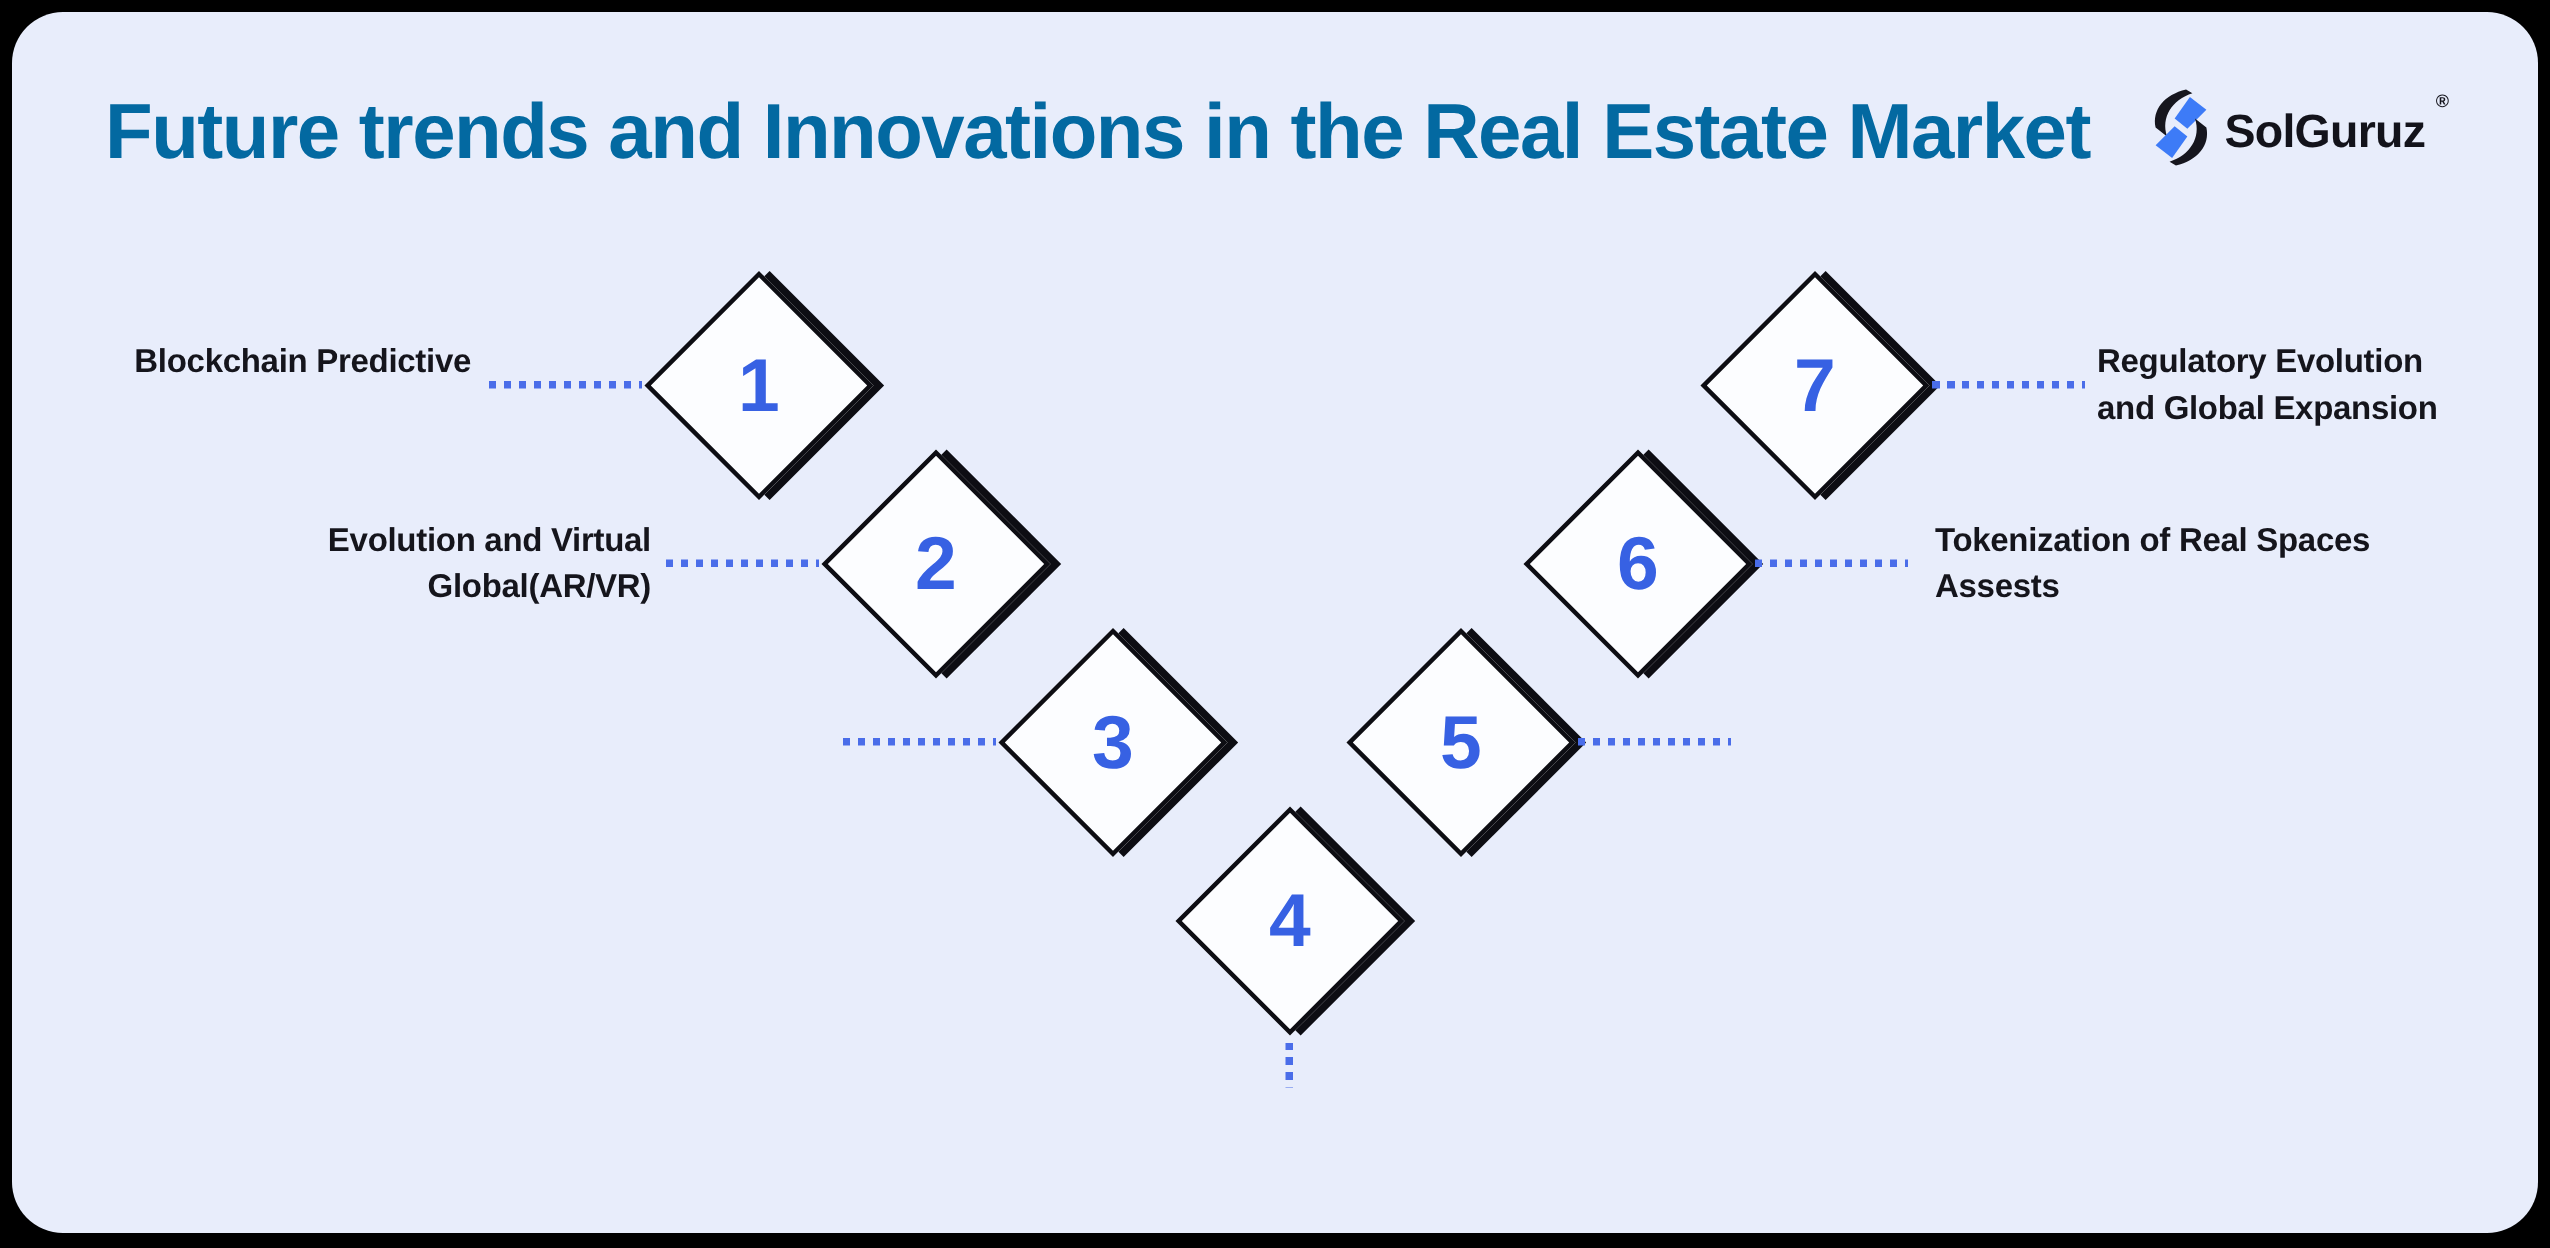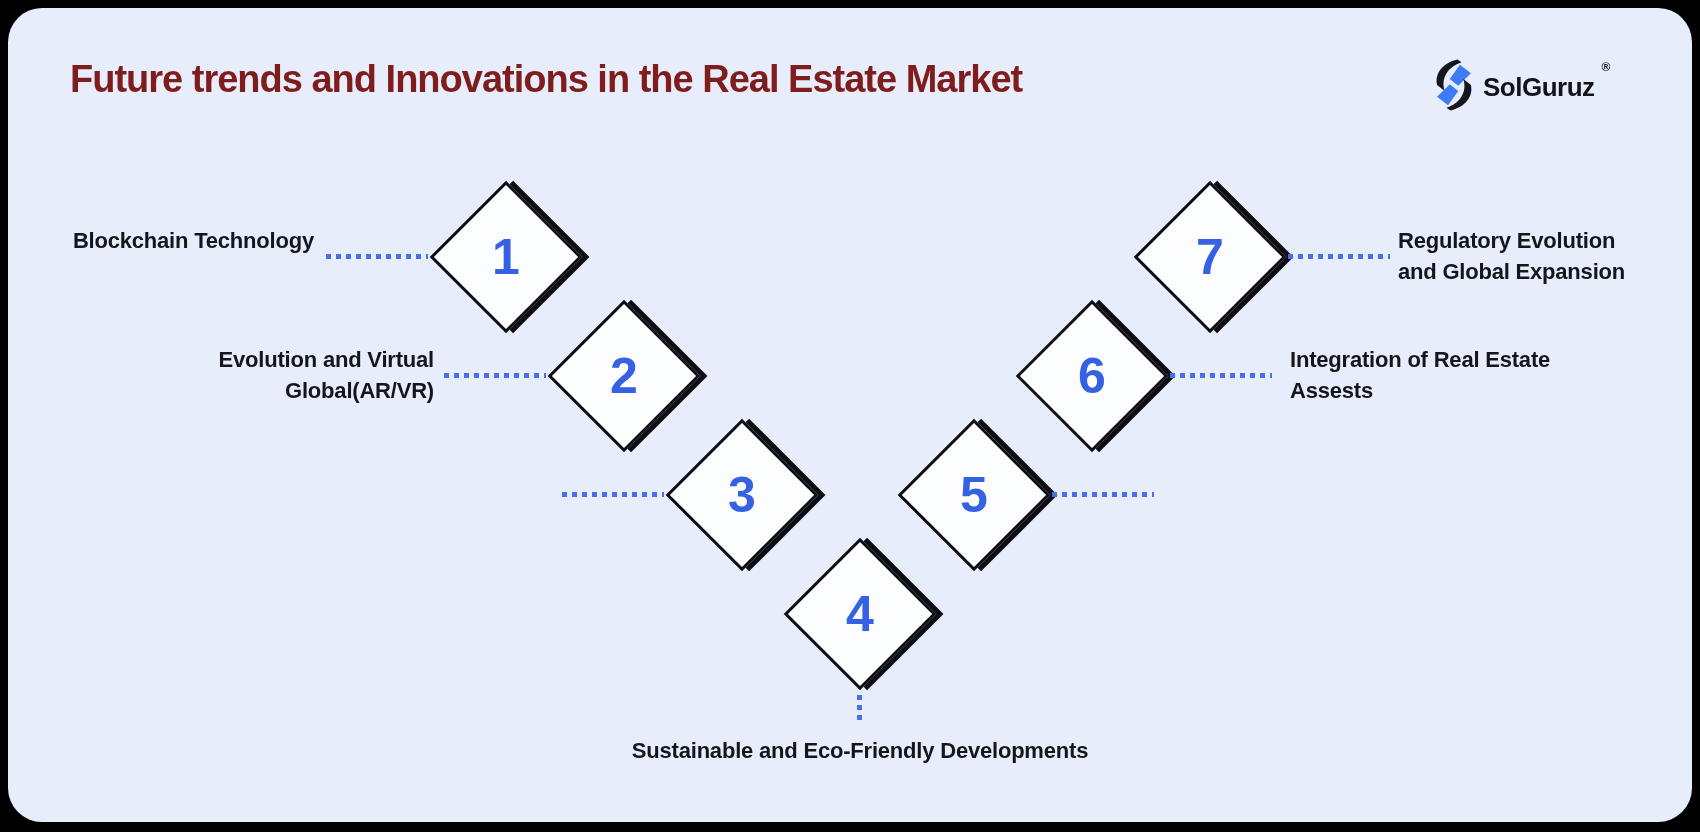--- a/index.html
+++ b/index.html
@@ -7,29 +7,29 @@
     width:1700px; height:832px; position:relative;
     background:#000000; overflow:hidden;
     font-family:"Liberation Sans", sans-serif;
   }
   .card {
     position:absolute; left:8px; top:8px; right:8px; bottom:10px;
     background:#e8edfb; border-radius:34px;
   }
   .page-title {
     position:absolute; left:62px; top:50px;
-    font-size:38px; font-weight:bold; letter-spacing:-1px;
-    color:#7f1d1d; white-space:nowrap;text-align:right;
+    font-size:52px; font-weight:bold; letter-spacing:-1px;
+    color:#0369a1; white-space:nowrap;text-align:right;
   }
   .logo {
     position:absolute; left:1424px; top:50px;
     display:flex; align-items:center; gap:7px;
   }
   .logo-text {
-    font-size:26px; font-weight:bold; color:#13131b; letter-spacing:-0.5px;
+    font-size:31px; font-weight:bold; color:#13131b; letter-spacing:-0.5px;
   }
   .logo-reg {
     font-size:12px; font-weight:bold; color:#13131b;
     align-self:flex-start; margin-top:2px;
   }
   .diamond {
     position:absolute; width:108px; height:108px; box-sizing:border-box;
     background:#fcfdff; border:3px solid #0d0d13;
     transform:rotate(45deg);
     box-shadow:5px -5px 0 0 #0d0d13;
@@ -72,21 +72,21 @@
     </span>
     <span class="logo-text">SolGuruz</span>
     <span class="logo-reg">®</span>
   </div>
 
   <div class="diamond" style="left:444px;top:195px">
     <span class="diamond-number">1</span>
   </div>
   <div class="connector-h" style="left:318px;top:246px;width:102px"></div>
   <div class="item-label align-right" style="left:40px;top:217px;width:266px">
-    <div>Blockchain Technology</div>
+    <div>Blockchain Predictive</div>
   </div>
 
   <div class="diamond" style="left:562px;top:314px">
     <span class="diamond-number">2</span>
   </div>
   <div class="connector-h" style="left:436px;top:365px;width:102px"></div>
   <div class="item-label align-right" style="left:140px;top:336px;width:286px">
     <div>Evolution and Virtual</div>
     <div>Global(AR/VR)</div>
   </div>
@@ -95,35 +95,32 @@
     <span class="diamond-number">3</span>
   </div>
   <div class="connector-h" style="left:554px;top:484px;width:102px"></div>
   <div class="item-label align-right" style="left:250px;top:455px;width:292px">
   </div>
 
   <div class="diamond" style="left:798px;top:552px">
     <span class="diamond-number">4</span>
   </div>
   <div class="connector-v" style="left:849px;top:687px;height:30px"></div>
-  <div class="item-label align-center" style="left:552px;top:727px;width:600px">
-    <div>Sustainable and Eco-Friendly Developments</div>
-  </div>
 
   <div class="diamond" style="left:912px;top:433px">
     <span class="diamond-number">5</span>
   </div>
   <div class="connector-h" style="left:1044px;top:484px;width:102px"></div>
 
   <div class="diamond" style="left:1030px;top:314px">
     <span class="diamond-number">6</span>
   </div>
   <div class="connector-h" style="left:1162px;top:365px;width:102px"></div>
   <div class="item-label" style="left:1282px;top:336px;width:360px">
-    <div>Integration of Real Estate</div>
+    <div>Tokenization of Real Spaces</div>
     <div>Assests</div>
   </div>
 
   <div class="diamond" style="left:1148px;top:195px">
     <span class="diamond-number">7</span>
   </div>
   <div class="connector-h" style="left:1280px;top:246px;width:102px"></div>
   <div class="item-label" style="left:1390px;top:217px;width:320px">
     <div>Regulatory Evolution</div>
     <div>and Global Expansion</div>

